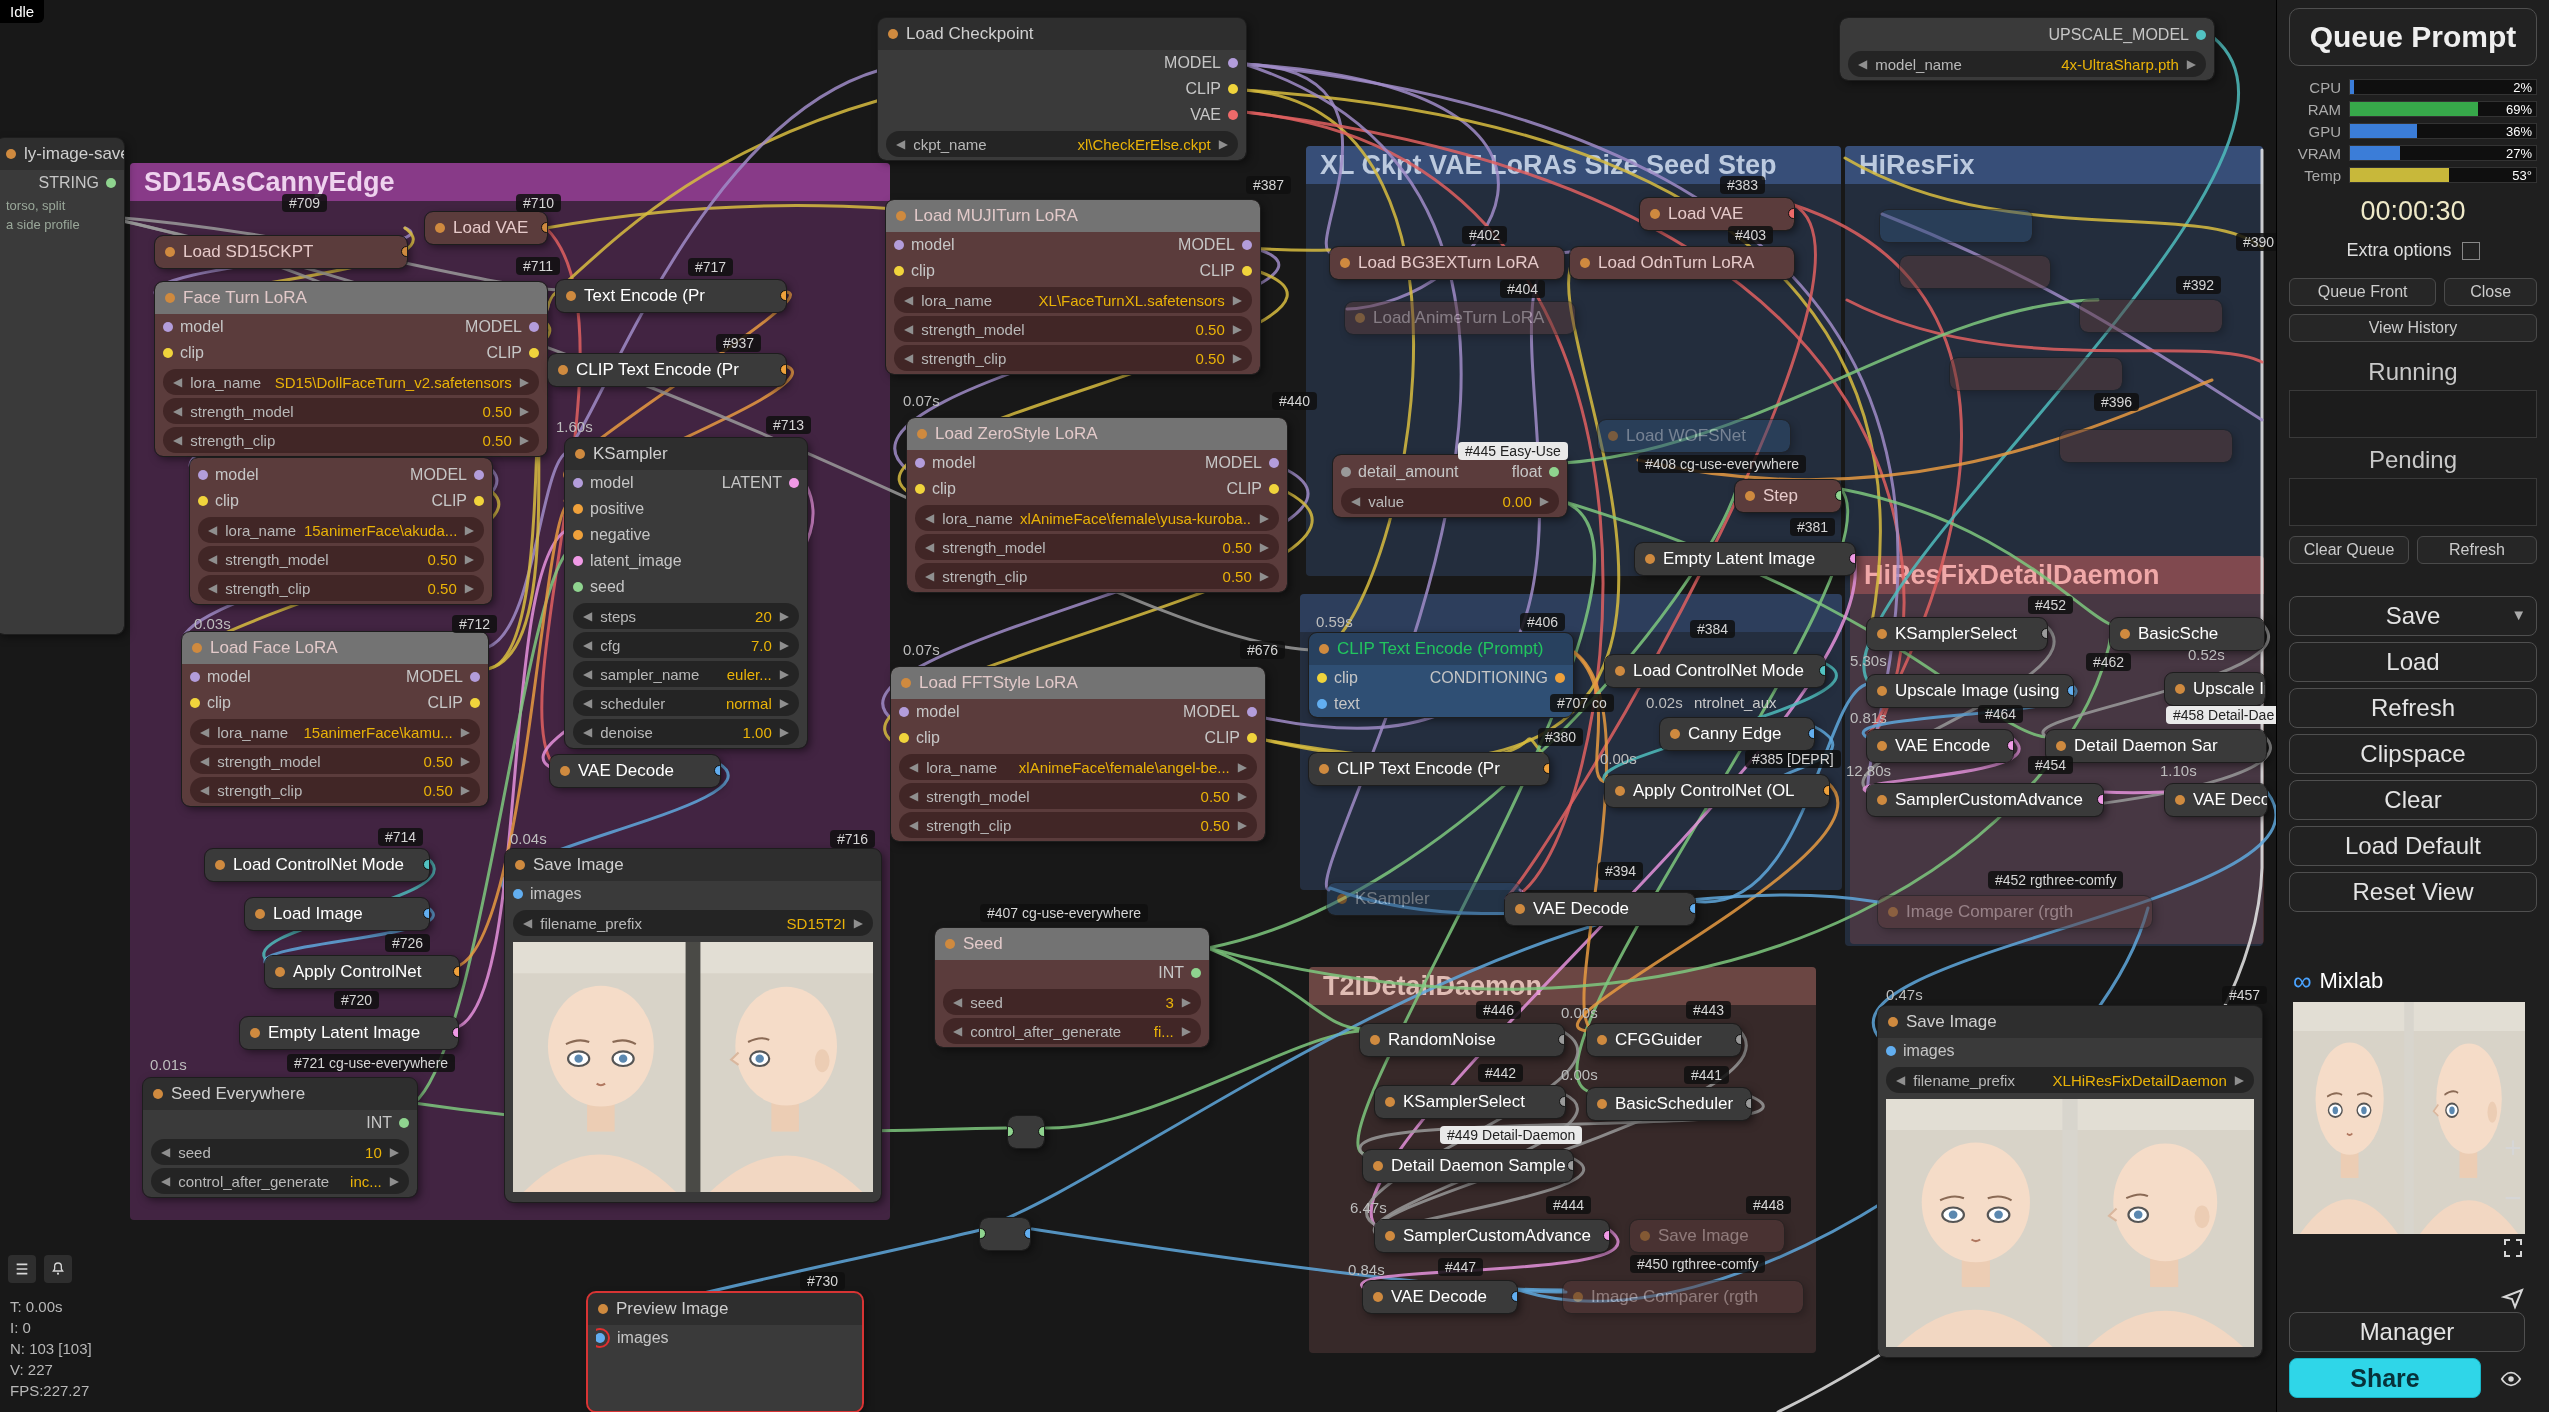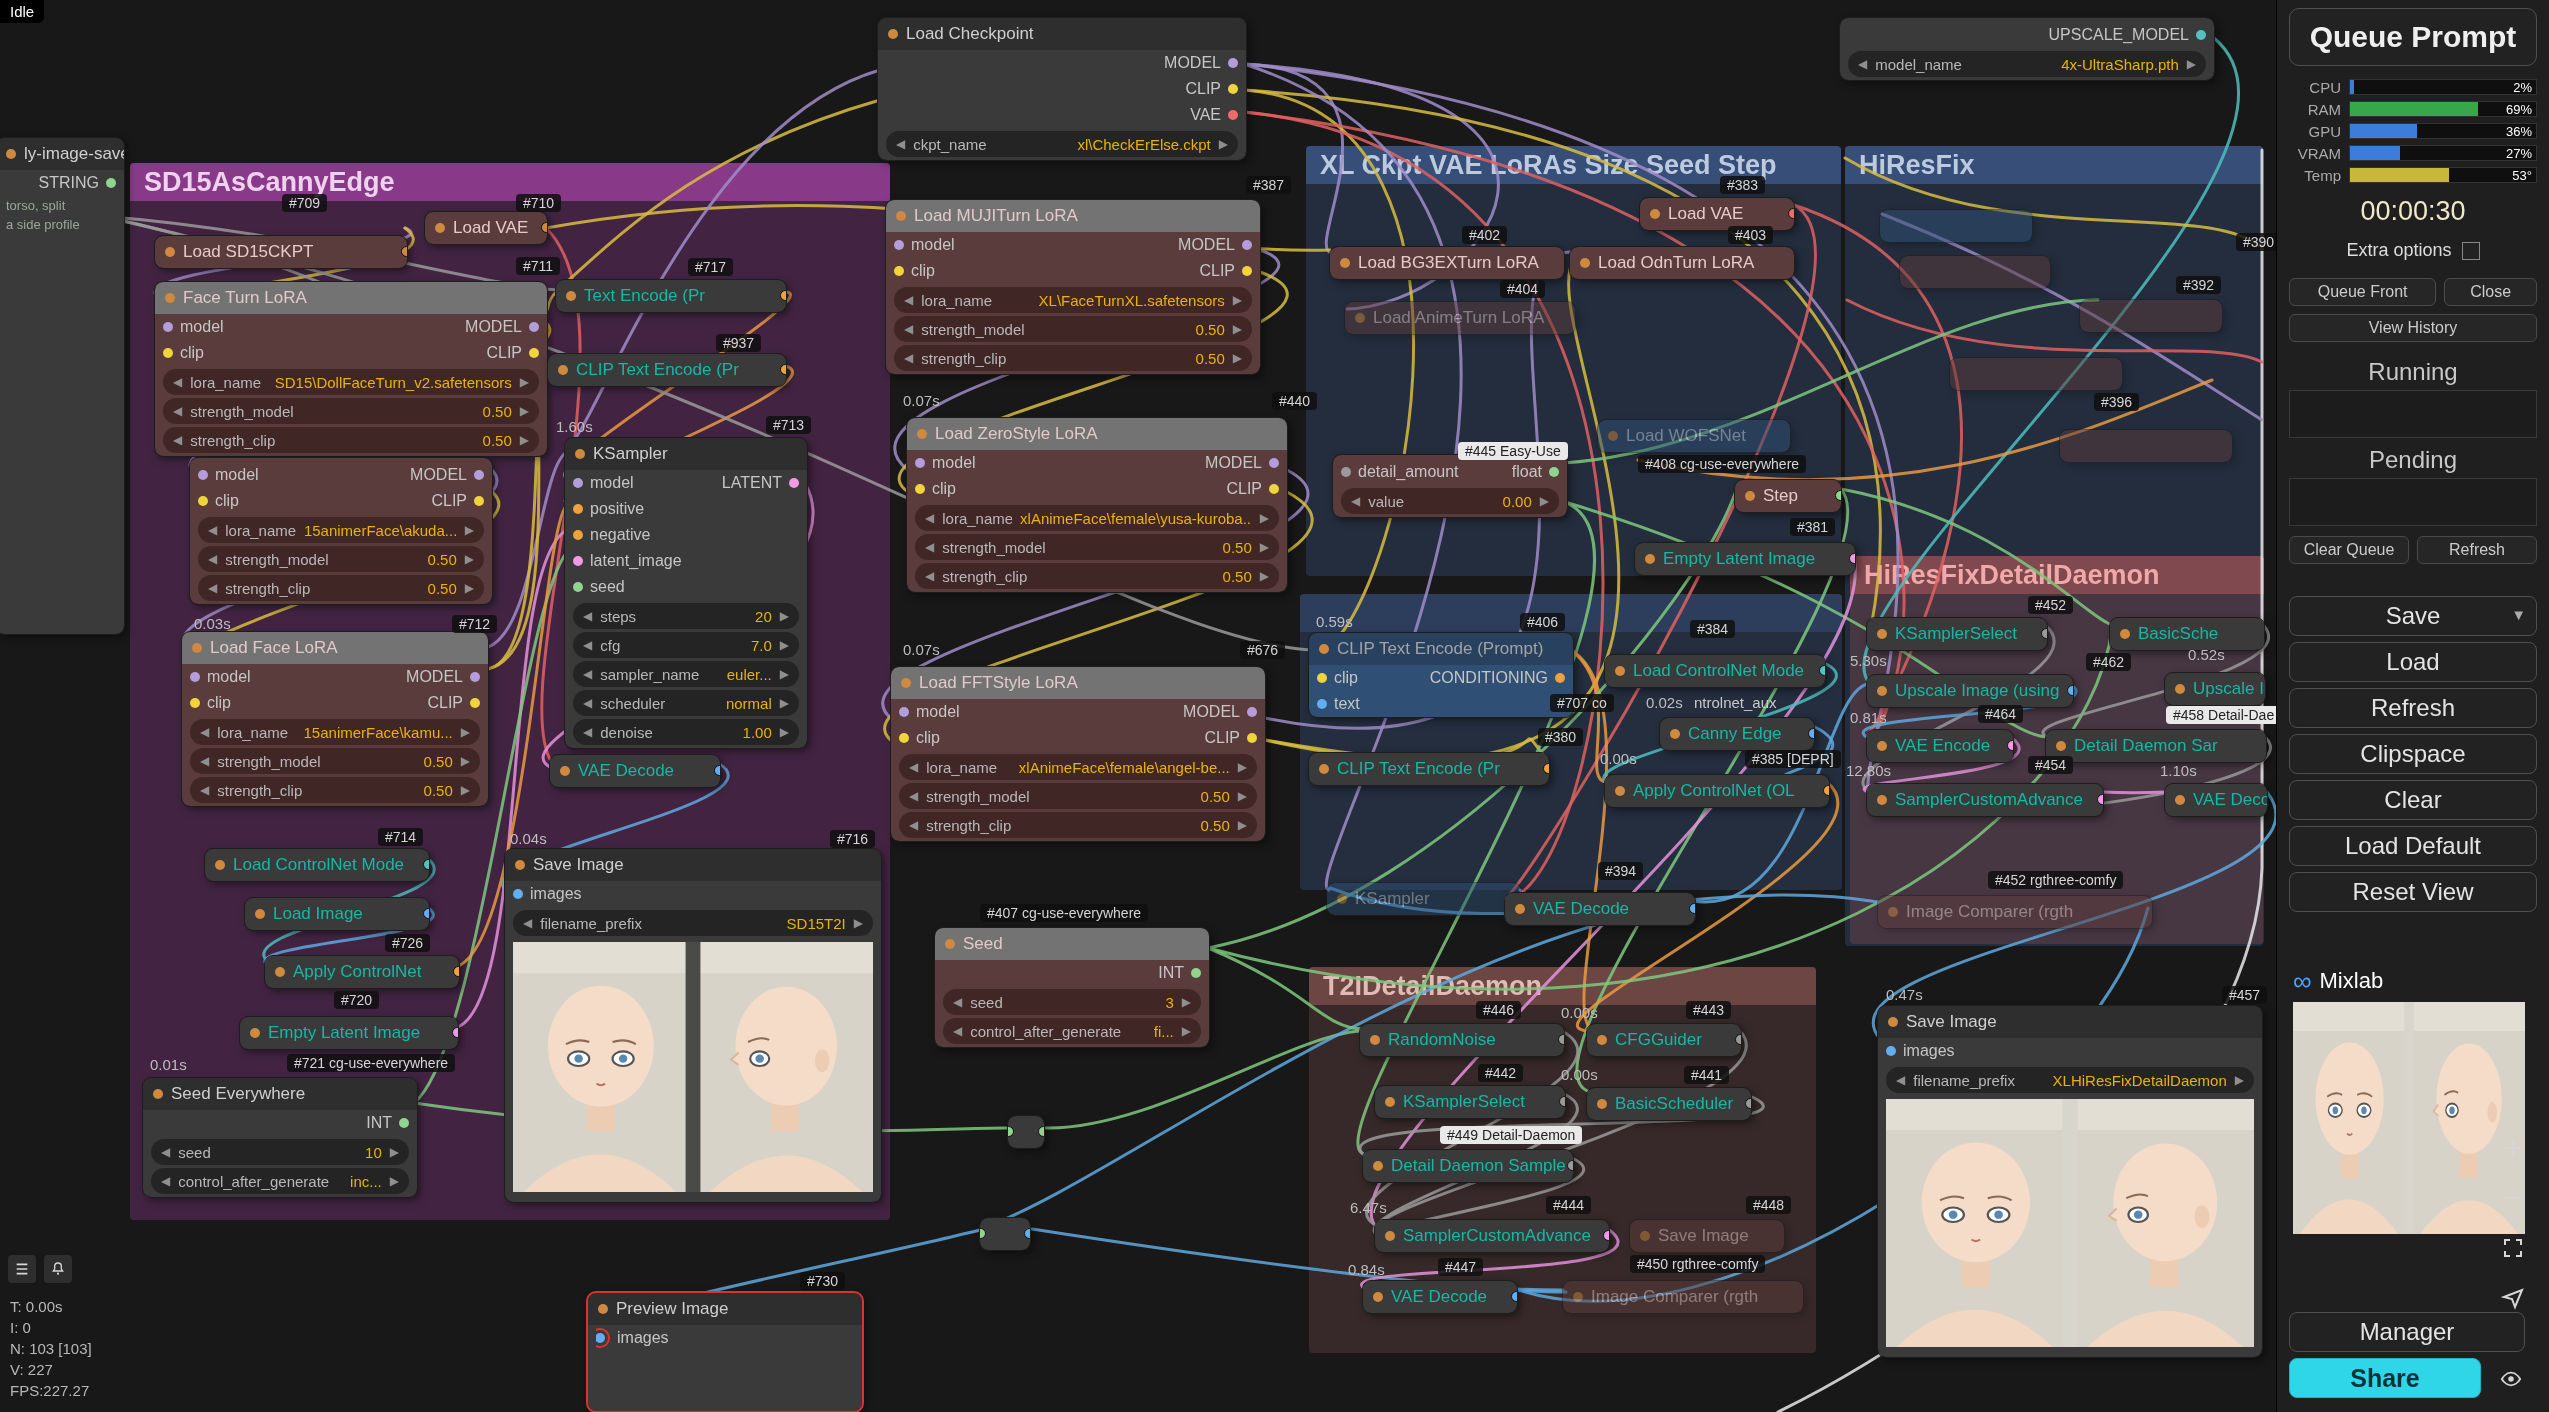--- a/index.html
+++ b/index.html
@@ -10,26 +10,26 @@
 .group{position:absolute;border-radius:4px}
 .group .gtitle{height:38px;display:flex;align-items:center;padding:0 14px;font-size:27px;font-weight:bold;border-radius:4px 4px 0 0;white-space:nowrap;overflow:hidden}
 .g-purple{background:rgba(130,55,130,.40)}.g-purple .gtitle{background:rgba(148,62,148,.85);color:#eed2ee}
 .g-blue{background:rgba(62,95,150,.30)}.g-blue .gtitle{background:rgba(72,106,170,.55);color:#bccadf}
 .g-blue2{background:rgba(72,112,178,.26)}.g-blue2 .gtitle{background:rgba(72,112,178,.25);color:#a9bcd8}
 .g-pink{background:rgba(178,86,86,.25)}.g-pink .gtitle{background:rgba(198,96,96,.45);color:#f0a8a8}
 .g-maroon{background:rgba(118,76,76,.34)}.g-maroon .gtitle{background:rgba(132,84,80,.68);color:#e0bcb4}
 .node{position:absolute;border-radius:8px;box-shadow:3px 3px 9px rgba(0,0,0,.5);font-size:16px;outline:1px solid #1d1d1d}
 .k-dark{background:#3a3a3a}.k-dark .hdr{background:#2e2e2e}
 .k-red{background:#5b3c3c}.k-red .hdr{background:#737373;color:#e2c9c9}
-.k-blue{background:#2f4f74}.k-blue .hdr{background:#28415f;color:#a3a3a3}
+.k-blue{background:#2f4f74}.k-blue .hdr{background:#28415f;color:#22c55e}
 .hdr{height:32px;border-radius:8px 8px 0 0;display:flex;align-items:center;gap:8px;padding:0 10px;color:#cfcfcf;font-size:17px;white-space:nowrap;overflow:hidden}
 .faded{opacity:.5}
 .sel{outline:2px solid #d83434}
 .cdot{width:10px;height:10px;border-radius:50%;background:#cf8a3f;flex:0 0 auto}
-.collapsed{height:32px;display:flex;align-items:center;padding:0 10px;gap:8px;border-radius:8px;white-space:nowrap;overflow:hidden;color:#14b8a6;font-size:17px}
+.collapsed{height:32px;display:flex;align-items:center;padding:0 10px;gap:8px;border-radius:8px;white-space:nowrap;overflow:hidden;color:#ffffff;font-size:17px}
 .k-red.collapsed{color:#e6caca}.k-blue.collapsed{color:#c8d6e8}
 .sock{position:absolute;width:11px;height:11px;border-radius:50%;border:1px solid #111}
 .sock.r{right:-5px;top:10px}.sock.l{left:-5px;top:10px}
 .iorow{display:flex;justify-content:space-between;align-items:center;height:26px;padding:0 8px;color:#c6c6c6;font-size:16px}
 .iol,.ior{display:flex;align-items:center;gap:7px;white-space:nowrap;overflow:hidden}
 .dot{width:10px;height:10px;border-radius:50%;display:inline-block;flex:0 0 auto}
 .ring{display:inline-flex;align-items:center;justify-content:center;width:20px;height:20px;border:2px solid #e03030;border-radius:50%;margin-left:-6px;flex:0 0 auto}
 .wrow{display:flex;align-items:center;height:26px;margin:3px 8px;padding:0 10px;border-radius:13px;background:rgba(0,0,0,.38);color:#b9b9b9;font-size:15px;gap:8px}
 .k-red .wrow{background:rgba(40,16,16,.5)}
 .wlab{white-space:nowrap;overflow:hidden}

